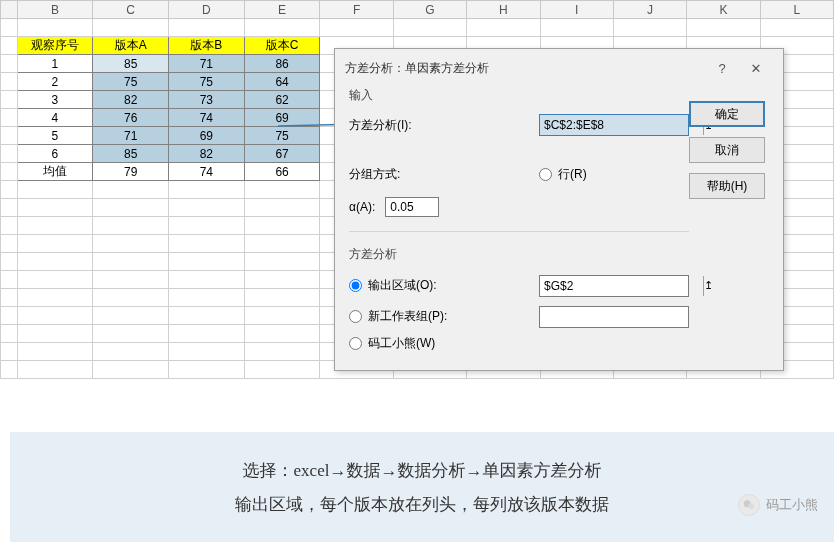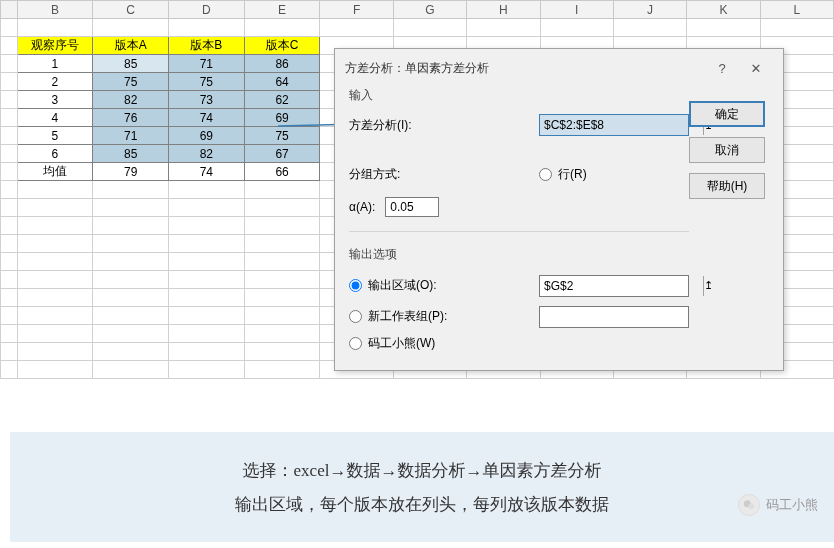--- a/index.html
+++ b/index.html
@@ -479,21 +479,21 @@
             <span>行(R)</span>
           </div>
         </div>
       </div>
       <div class="alpha-row">
         <span>α(A):</span>
         <input type="text" value="0.05" style="">
       </div>
 
       <div class="group-output">
-        <div class="group-label">输出选项</div>
+        <div class="group-label">方差分析</div>
         <div class="field-row">
           <div class="radio-row" style="width:140px;">
             <input type="radio" checked="" style="">
             <span>输出区域(O):</span>
           </div>
           <span style="flex:1"></span>
           <span class="range-input">
             <input type="text" value="$G$2" style="">
             <span class="picker-btn">↥</span>
           </span>

